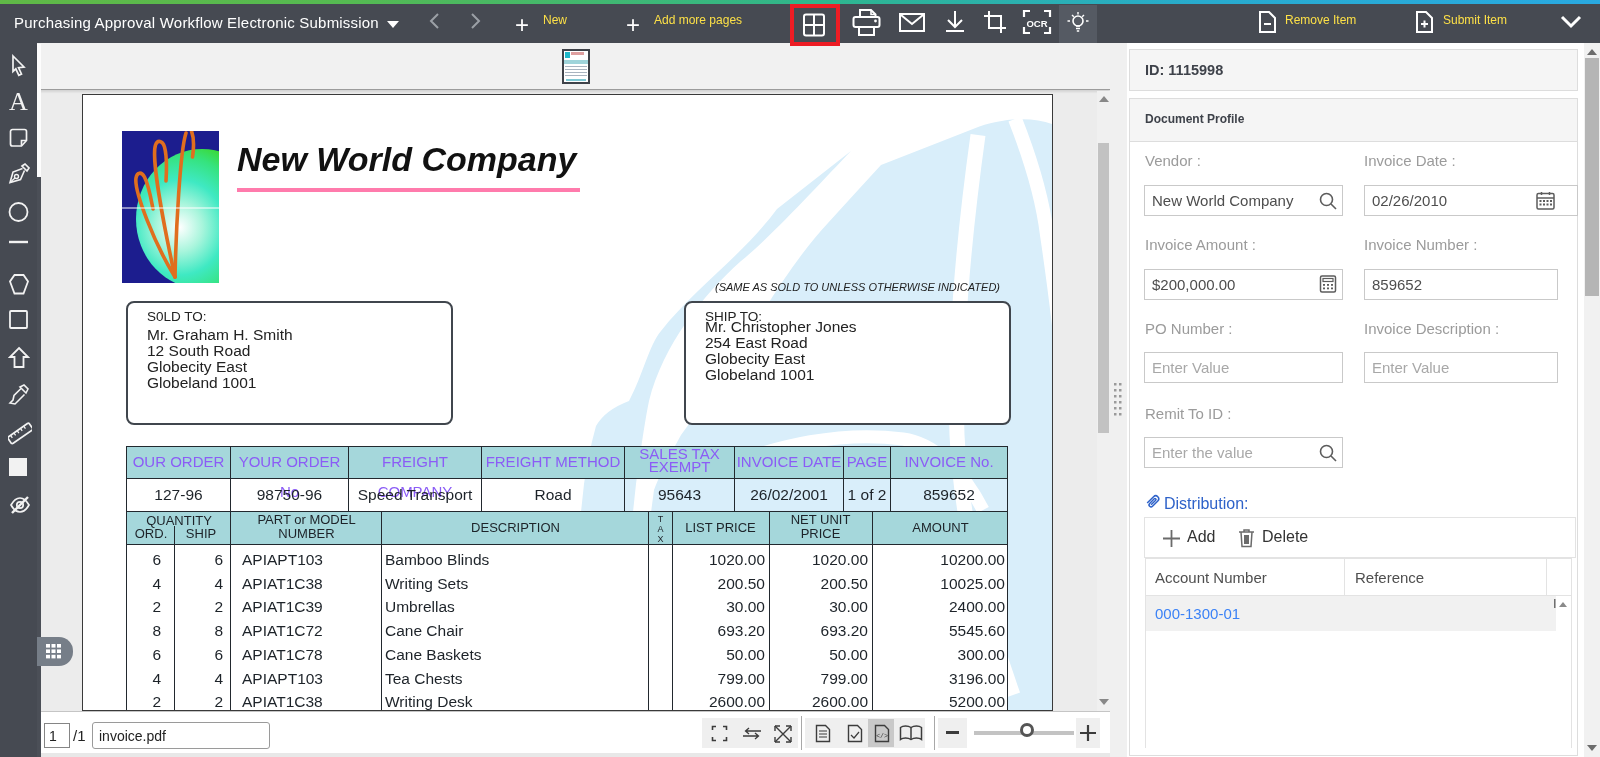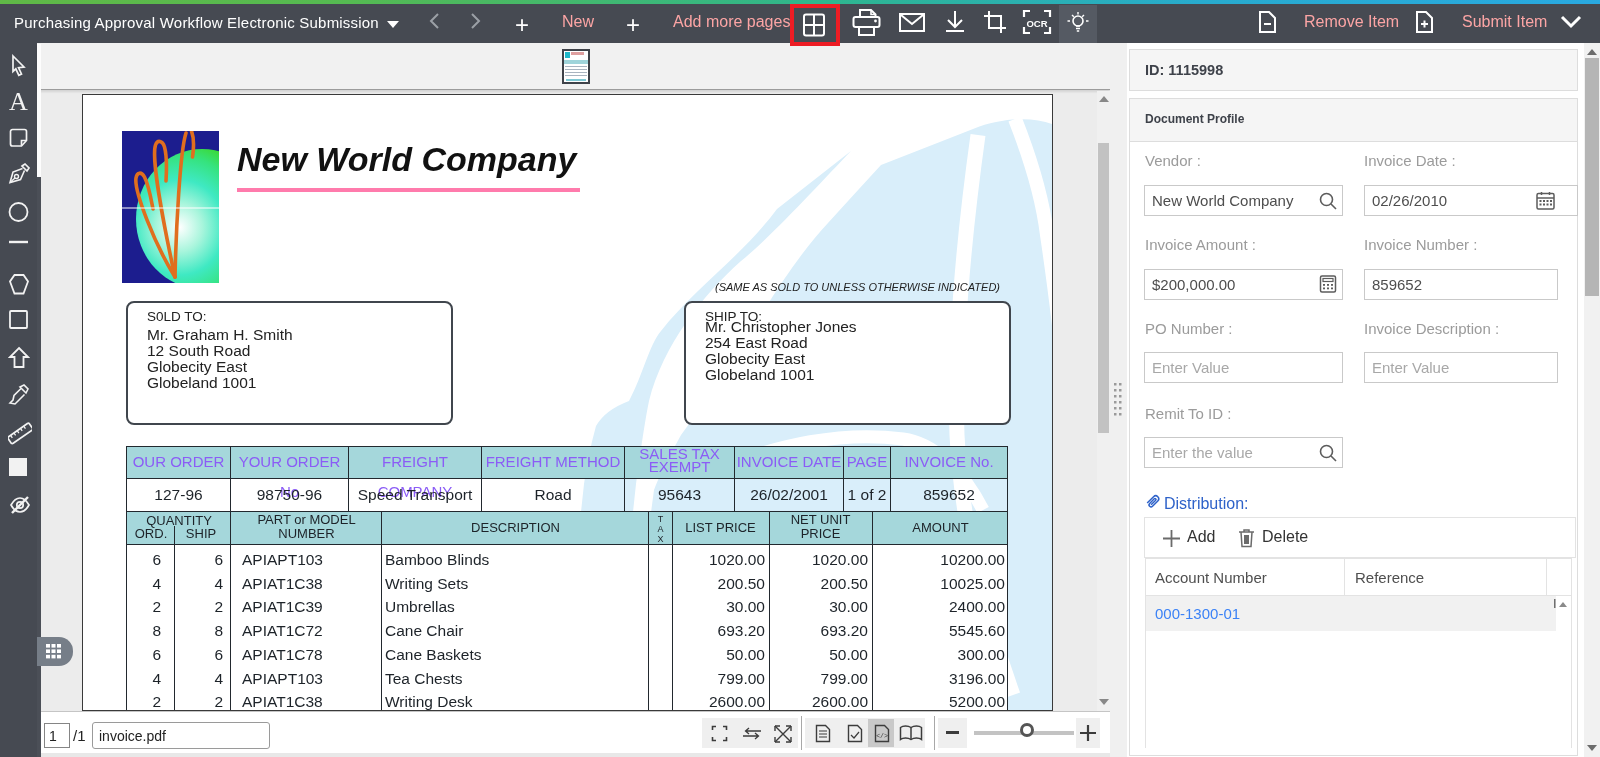--- a/index.html
+++ b/index.html
@@ -5,21 +5,21 @@
 * { margin:0; padding:0; box-sizing:border-box; }
 html,body { width:1600px; height:757px; overflow:hidden; font-family:"Liberation Sans", sans-serif; }
 #app { position:relative; width:1600px; height:757px; background:#fff; }
 
 #topbar { position:absolute; left:0; top:0; width:1600px; height:43px; background:#464a52; }
 #stripe { position:absolute; left:0; top:0; width:1600px; height:4px;
   background:linear-gradient(to right,#60b947,#55ba52 22%,#2eb68f 52%,#28abce 75%,#29a9e1); }
 .tb-title { position:absolute; left:14px; top:14px; color:#fff; font-size:15px; letter-spacing:0.2px; }
 .caret-down { position:absolute; left:387px; top:21px; width:0; height:0; border-left:6.5px solid transparent; border-right:6.5px solid transparent; border-top:7px solid #fff; }
 .chev { position:absolute; top:11px; width:20px; height:20px; color:#9ba0a6; font-size:22px; }
-.tb-txt { position:absolute; top:13px; color:#fca5a5; font-size:16px;margin-left:19px; }
+.tb-txt { position:absolute; top:13px; color:#fde047; font-size:12px; }
 .plus { position:absolute; top:11px; color:#fff; font-size:24px; font-weight:300; }
 #redbox { position:absolute; left:790px; top:4px; width:50px; height:42px; border:4px solid #ed1c24; z-index:30; }
 .ticon { position:absolute; top:9px; }
 #bulbbox { position:absolute; left:1059px; top:5px; width:38px; height:38px; background:#555a63; }
 
 #sidebar { position:absolute; left:0; top:43px; width:37px; height:714px; background:#464a52; }
 .sic { position:absolute; left:8px; }
 
 #docarea { position:absolute; left:37px; top:43px; width:1073px; height:668px; background:#ececec; }
 #strip { position:absolute; left:0; top:0; width:1073px; height:47px; background:#f1f1f1; border-bottom:1px solid #9c9c9c; box-shadow:0 2px 2px rgba(0,0,0,0.10); }

